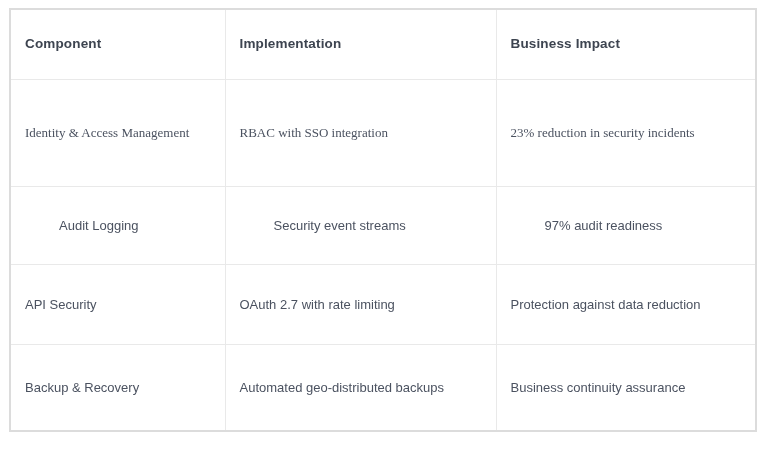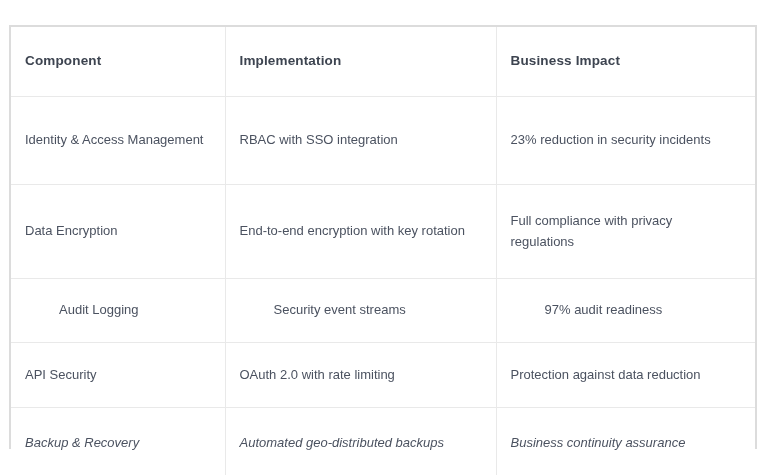--- a/index.html
+++ b/index.html
@@ -26,21 +26,20 @@
 
   .table-wrap {
     position: absolute;
     left: 9px;
     top: 8px;
     width: 748px;
     height: 424px;
     box-sizing: border-box;
     border: 2px solid #dcdcdc;
     background: #ffffff;
-    margin-top: 17px;
   }
 
   table.data-table {
     width: 100%;
     height: 100%;
     border-collapse: collapse;
     table-layout: fixed;
     background: #ffffff;
   }
 
@@ -76,25 +75,25 @@
     line-height: 1.35;
   }
 
   table.data-table tbody td {
     font-size: 13px;
     font-weight: normal;
     color: #4b5260;
     line-height: 1.62;
   }
 
-  tr.row-tall td { height: 88px; }
+  tr.row-tall td { height: 88px; font-family: Liberation Serif, serif; }
   tr.row-tall2 td { height: 94px; }
   tr.row-short td { height: 64px; padding-left: 48px; }
   tr.row-short2 td { height: 65px; }
-  tr.row-last td { height: 70px; font-style: italic; }
+  tr.row-last td { height: 70px; }
 </style>
 </head>
 <body>
 
 <div class="page">
   <div class="table-wrap">
     <table class="data-table">
       <colgroup>
         <col class="c1">
         <col class="c2">
@@ -106,33 +105,28 @@
           <th>Implementation</th>
           <th>Business Impact</th>
         </tr>
       </thead>
       <tbody>
         <tr class="row-tall">
           <td>Identity &amp; Access Management</td>
           <td>RBAC with SSO integration</td>
           <td>23% reduction in security incidents</td>
         </tr>
-        <tr class="row-tall2">
-          <td>Data Encryption</td>
-          <td>End-to-end encryption with key rotation</td>
-          <td>Full compliance with privacy regulations</td>
-        </tr>
         <tr class="row-short">
           <td>Audit Logging</td>
           <td>Security event streams</td>
           <td>97% audit readiness</td>
         </tr>
         <tr class="row-short2">
           <td>API Security</td>
-          <td>OAuth 2.0 with rate limiting</td>
+          <td>OAuth 2.7 with rate limiting</td>
           <td>Protection against data reduction</td>
         </tr>
         <tr class="row-last">
           <td>Backup &amp; Recovery</td>
           <td>Automated geo-distributed backups</td>
           <td>Business continuity assurance</td>
         </tr>
       </tbody>
     </table>
   </div>

